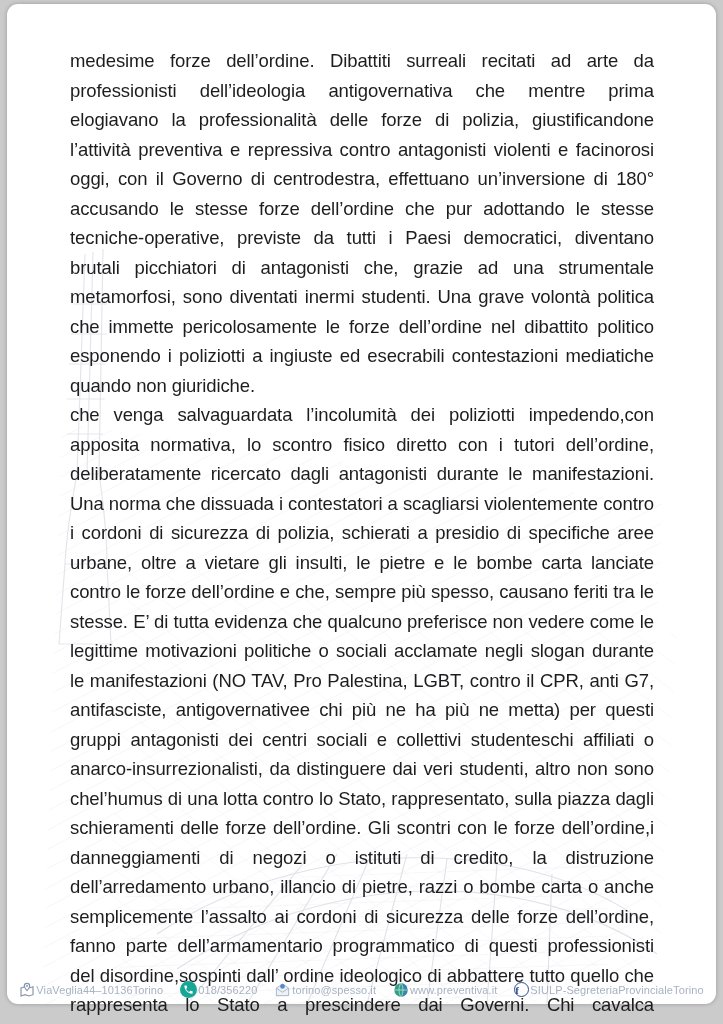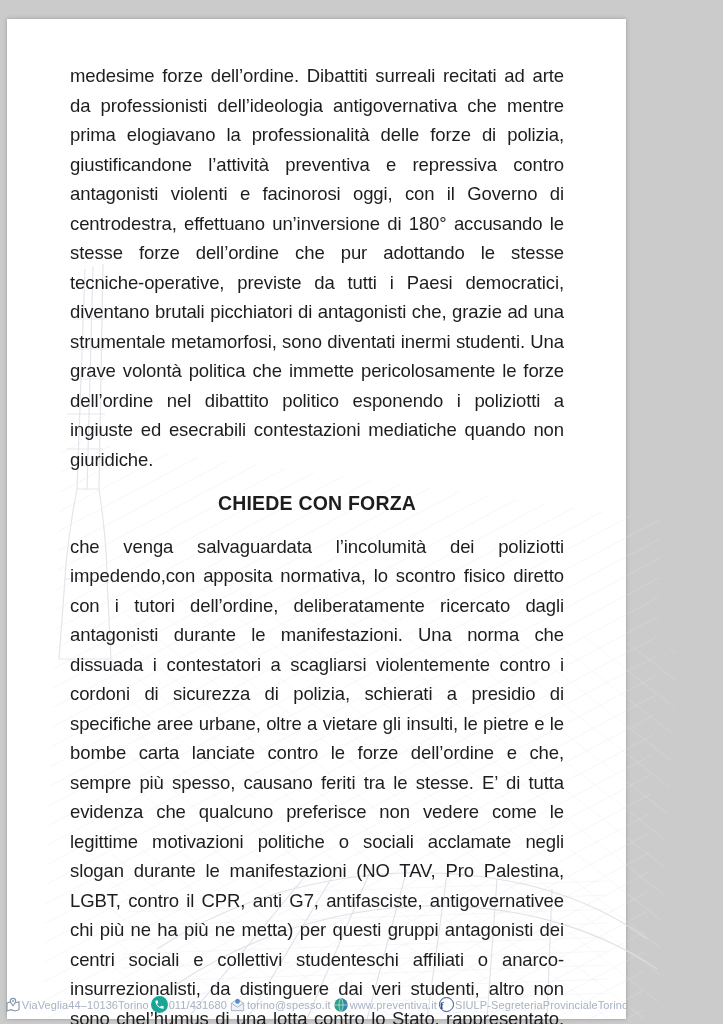--- a/index.html
+++ b/index.html
@@ -2,23 +2,24 @@
 <html><head>
 <meta charset="utf-8">
 <style>
   html,body{margin:0;padding:0;}
   body{
     width:723px;height:1024px;position:relative;overflow:hidden;
     background:#cbcbcb;
     font-family:"Liberation Sans", sans-serif;
   }
   .page{
-    position:absolute;left:7px;top:19px;width:619px;height:1000px;
+    position:absolute;left:7px;top:4px;width:709px;height:1000px;
     background:#ffffff;
     box-shadow:0 0 4px rgba(0,0,0,.25);
+    border-radius:11px;
   }
   .watermark{
     position:absolute;left:0;top:0;width:709px;height:1000px;
     pointer-events:none;z-index:0;
   }
   .content{
     position:relative;z-index:1;
     padding:42px 62px 0 63px;
     color:#1d1d1f;
     font-size:18.5px;
@@ -36,20 +37,21 @@
     margin:15px 0 13px 0;
     letter-spacing:0.2px;
   }
   .footer{
     position:absolute;left:0;bottom:6px;width:100%;z-index:1;
     display:flex;justify-content:center;align-items:center;
     font-size:11px;
     color:#a7b2c3;
     letter-spacing:0.1px;
     white-space:nowrap;
+    gap:15px;
   }
   .footer-item{display:flex;align-items:center;margin:0 1px;}
   .footer-item .ficon{display:inline-flex;margin-right:1px;}
   .fb-badge{
     width:15px;height:15px;border:1.6px solid #2d4f8e;border-radius:50%;
     color:#2d4f8e;font-weight:bold;font-size:11px;line-height:15px;
     text-align:center;font-family:"Liberation Serif", serif;
     box-sizing:border-box;display:inline-block;
   }
   .phone-badge{
@@ -88,21 +90,20 @@
 
     <g stroke="#dddfe6" stroke-width="1.1" fill="none" opacity="0.9">
       <path d="M180 1000 L300 855 M240 1000 L330 850 M300 1000 L365 848 M360 1000 L400 850 M420 1000 L440 855 M480 1000 L490 860 M540 1000 L545 870"></path>
       <path d="M150 930 C300 830 520 830 640 920"></path>
       <path d="M170 965 C320 865 520 862 650 950"></path>
     </g>
   </svg>
 
   <div class="content">
     <p class="para">medesime forze dell’ordine. Dibattiti surreali recitati ad arte da professionisti dell’ideologia antigovernativa che mentre prima elogiavano la professionalità delle forze di polizia, giustificandone l’attività preventiva e repressiva contro antagonisti violenti e facinorosi oggi, con il Governo di centrodestra, effettuano un’inversione di 180° accusando le stesse forze dell’ordine che pur adottando le stesse tecniche-operative, previste da tutti i Paesi democratici, diventano brutali picchiatori di antagonisti che, grazie ad una strumentale metamorfosi, sono diventati  inermi studenti. Una grave volontà politica che immette pericolosamente le forze dell’ordine nel dibattito politico esponendo i poliziotti a ingiuste ed esecrabili contestazioni mediatiche quando non giuridiche.</p>
-    <div class="heading">CHIEDE CON FORZA</div>
     <p class="para">che venga salvaguardata l’incolumità dei poliziotti impedendo,con apposita normativa, lo scontro fisico diretto con i tutori dell’ordine, deliberatamente ricercato dagli antagonisti durante le manifestazioni. Una norma che dissuada i contestatori a scagliarsi violentemente contro i cordoni di sicurezza di polizia, schierati a presidio di specifiche aree urbane, oltre a vietare gli insulti, le pietre e le bombe carta lanciate contro le forze dell’ordine e che, sempre più spesso, causano feriti tra le stesse. E’ di tutta evidenza che qualcuno preferisce non vedere come le legittime motivazioni politiche o sociali acclamate negli slogan durante le manifestazioni (NO TAV, Pro Palestina, LGBT, contro il CPR, anti G7, antifasciste, antigovernativee chi più ne ha più ne metta) per questi gruppi antagonisti dei centri sociali e collettivi studenteschi affiliati o anarco-insurrezionalisti, da distinguere dai veri studenti, altro non sono chel’humus di una lotta contro lo Stato, rappresentato, sulla piazza dagli schieramenti delle forze dell’ordine. Gli scontri con le forze dell’ordine,i danneggiamenti di negozi o istituti di credito, la distruzione dell’arredamento urbano, illancio di pietre, razzi o bombe carta o anche semplicemente l’assalto ai cordoni di sicurezza delle forze dell’ordine, fanno parte dell’armamentario programmatico di questi professionisti del disordine,sospinti dall’ ordine ideologico di abbattere tutto quello che rappresenta lo Stato a prescindere dai Governi. Chi cavalca politicamente questa follia “ideologica” indipendentemente dal suo lavoro o dal suo incarico istituzionale ne è corresponsabile; chi invece non la capisce e confonde gli studenti con i vari</p>
   </div>
 
   <div class="footer">
 
     <span class="footer-item">
       <span class="ficon">
         <svg width="16" height="16" viewBox="0 0 24 24" fill="none" stroke="#8294ab" stroke-width="1.7">
           <path d="M3 9 L9 7 L15 9 L21 7 L21 19 L15 21 L9 19 L3 21 Z"></path>
           <path d="M12 2 a4 4 0 0 1 4 4 c0 3 -4 7 -4 7 s-4 -4 -4 -7 a4 4 0 0 1 4 -4 Z" fill="#ffffff"></path>
@@ -111,21 +112,21 @@
       </span>
       <span>ViaVeglia44–10136Torino</span>
     </span>
 
     <span class="footer-item">
       <span class="ficon phone-badge">
         <svg width="11" height="11" viewBox="0 0 24 24" fill="#ffffff">
           <path d="M6.62 10.79c1.44 2.83 3.76 5.14 6.59 6.59l2.2-2.21c.27-.27.67-.36 1.02-.24 1.12.37 2.33.57 3.57.57.55 0 1 .45 1 1V20c0 .55-.45 1-1 1-9.39 0-17-7.61-17-17 0-.55.45-1 1-1h3.5c.55 0 1 .45 1 1 0 1.25.2 2.45.57 3.57.11.35.03.74-.25 1.02l-2.2 2.2z"></path>
         </svg>
       </span>
-      <span>011/431680</span>
+      <span>018/356220</span>
     </span>
 
     <span class="footer-item">
       <span class="ficon">
         <svg width="17" height="15" viewBox="0 0 24 22">
           <path d="M3 9 L12 3 L21 9 V20 H3 Z" fill="#eef1f5" stroke="#9fb0c2" stroke-width="1.3"></path>
           <path d="M3 9 L12 15 L21 9" fill="none" stroke="#9fb0c2" stroke-width="1.3"></path>
           <circle cx="12" cy="6.5" r="3.4" fill="#3a7bbf" opacity="0.85"></circle>
         </svg>
       </span>

